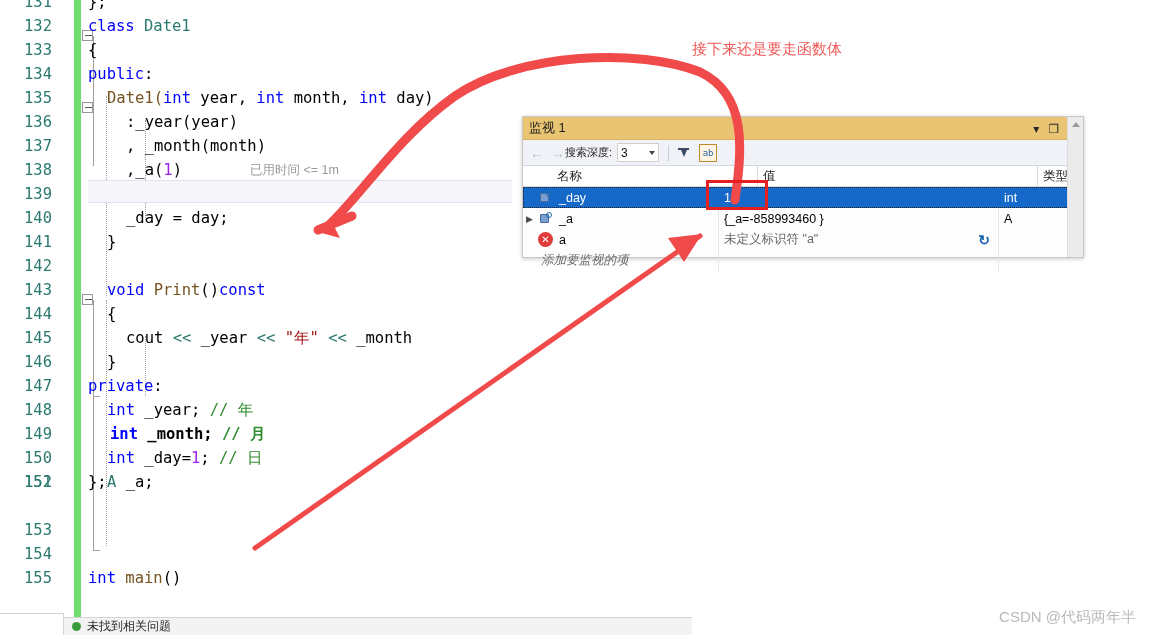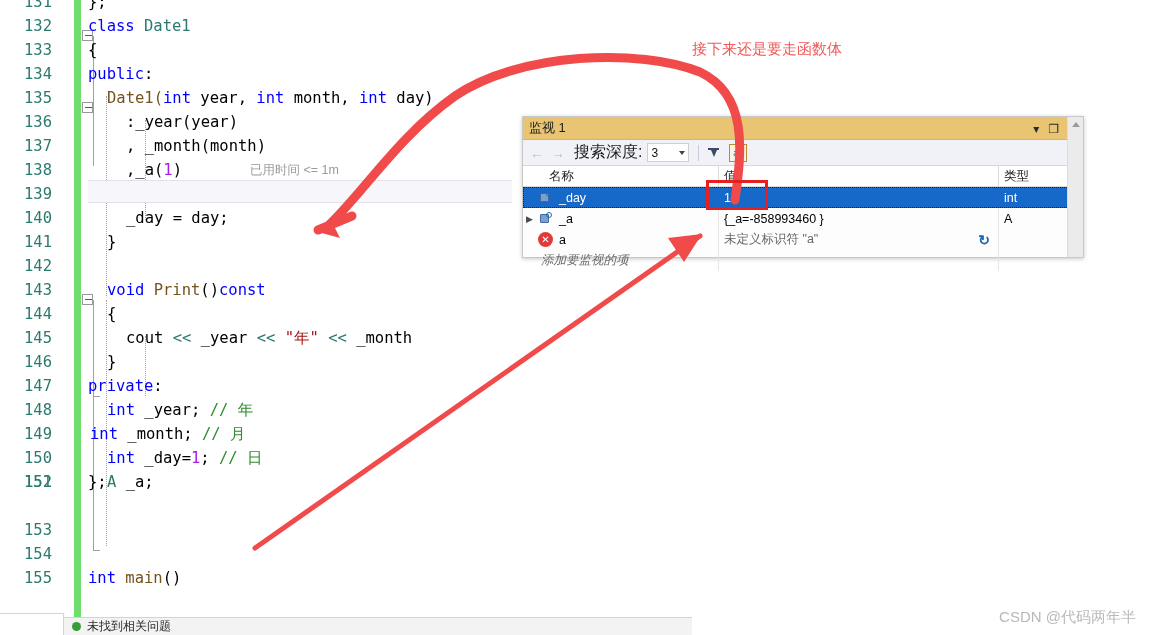--- a/index.html
+++ b/index.html
@@ -96,21 +96,21 @@
   }
   .mag::after {
     content:""; position:absolute; left:8px; top:8px; width:5px; height:1.6px;
     background:#3a3a3a; transform: rotate(45deg); transform-origin: left center;
   }
   .caret-dn {
     width:0;height:0;border-left:3.5px solid transparent;border-right:3.5px solid transparent;
     border-top:4px solid #444; margin-left:3px;
   }
   .nav-arrow { font-size: 14px; color: #b6bcc6; margin-left: 7px; }
-  .tb-label { font-size: 16px; color: #1d1d1d; margin-left: 9px; }
+  .tb-label { font-size: 11px; color: #1d1d1d; }
   .depth-sel {
     width: 42px; height: 19px; margin-left: 5px; background: #fff;
     border: 1px solid #cfcfcf; display: flex; align-items: center;
     justify-content: space-between; padding: 0 3px;
   }
   .depth-val { font-size: 12px; color: #111; }
   .tb-sep { width:1px; height:16px; background:#c6ccd6; margin-left:9px; }
   .tb-icon { margin-left: 8px; display: flex; align-items: center; }
   .icon-filter { position: relative; width: 14px; height: 14px; }
   .icon-filter::before {
@@ -123,21 +123,21 @@
   .icon-hex {
     width: 18px; height: 18px; border: 1px solid #c08a2e; background: #fdf4e2;
     display:flex; align-items:center; justify-content:center;
     font-size: 9px; color: #2a5fa8; font-family: "DejaVu Sans Mono", monospace;
   }
 
   .watch-head {
     display: flex; height: 21px; background: #ffffff;
     border-bottom: 1px solid #dadada; font-size: 12.5px; color: #1d1d1d;
   }
-  .col-name  { width: 196px; padding-left: 26px; line-height: 21px; border-right: 1px solid #dadada; }
+  .col-name  { width: 235px; padding-left: 34px; line-height: 21px; border-right: 1px solid #dadada; }
   .col-value { width: 280px; padding-left: 5px;  line-height: 21px; border-right: 1px solid #dadada; }
   .col-type  { flex: 1;      padding-left: 5px;  line-height: 21px; }
 
   .watch-rows { position: relative; }
   .wrow { display: flex; height: 21px; font-size: 12.5px; align-items: center; }
   .wrow .c-name  { width: 196px; height: 21px; display:flex; align-items:center; border-right: 1px solid #e6e6e6; }
   .wrow .c-value { width: 280px; height: 21px; display:flex; align-items:center; padding-left: 5px; border-right: 1px solid #e6e6e6; }
   .wrow .c-type  { flex: 1; height: 21px; display:flex; align-items:center; padding-left: 5px; }
   .wrow.selected { background: #1669c8; color: #fff; }
   .wrow.selected .c-name, .wrow.selected .c-value, .wrow.selected .c-type { border-right-color: #1669c8; }
@@ -240,21 +240,21 @@
         <div class="code-line" style="top: 182px;"><span class="lnum">139</span><span class="code-text" style="left: 107px;"><span class="pl">{</span></span></div>
         <div class="code-line" style="top: 206px;"><span class="lnum">140</span><span class="code-text" style="left: 126px;"><span class="pl">_day = day;</span></span></div>
         <div class="code-line" style="top: 230px;"><span class="lnum">141</span><span class="code-text" style="left: 107px;"><span class="pl">}</span></span></div>
         <div class="code-line" style="top: 254px;"><span class="lnum">142</span><span class="code-text" style="left: 88px;"></span></div>
         <div class="code-line" style="top: 278px;"><span class="lnum">143</span><span class="code-text" style="left: 107px;"><span class="k">void</span><span class="pl"> </span><span class="fn">Print</span><span class="pl">()</span><span class="k">const</span></span></div>
         <div class="code-line" style="top: 302px;"><span class="lnum">144</span><span class="code-text" style="left: 107px;"><span class="pl">{</span></span></div>
         <div class="code-line" style="top: 326px;"><span class="lnum">145</span><span class="code-text" style="left: 126px;"><span class="pl">cout </span><span class="ty">&lt;&lt;</span><span class="pl"> _year </span><span class="ty">&lt;&lt;</span><span class="pl"> </span><span class="st">"年"</span><span class="pl"> </span><span class="ty">&lt;&lt;</span><span class="pl"> _month</span></span></div>
         <div class="code-line" style="top: 350px;"><span class="lnum">146</span><span class="code-text" style="left: 107px;"><span class="pl">}</span></span></div>
         <div class="code-line" style="top: 374px;"><span class="lnum">147</span><span class="code-text" style="left: 88px;"><span class="k">private</span><span class="pl">:</span></span></div>
         <div class="code-line" style="top: 398px;"><span class="lnum">148</span><span class="code-text" style="left: 107px;"><span class="k">int</span><span class="pl"> _year; </span><span class="cm">// 年</span></span></div>
-        <div class="code-line" style="top: 422px; padding-left: 23px;"><span class="lnum">149</span><span class="code-text" style="left: 90px;"><span class="k">int</span><span class="pl"> _month; </span><span class="cm">// 月</span></span></div>
+        <div class="code-line" style="top: 422px; padding-left: 23px;"><span class="lnum">149</span><span class="code-text" style="left: 110px; font-weight: bold;"><span class="k">int</span><span class="pl"> _month; </span><span class="cm">// 月</span></span></div>
         <div class="code-line" style="top: 446px;"><span class="lnum">150</span><span class="code-text" style="left: 107px;"><span class="k">int</span><span class="pl"> _day=</span><span class="nu">1</span><span class="pl">; </span><span class="cm">// 日</span></span></div>
         <div class="code-line" style="top: 470px;"><span class="lnum">151</span><span class="code-text" style="left: 107px;"><span class="ty">A</span><span class="pl"> _a;</span></span></div>
         <div class="code-line" style="top: 470px;"><span class="lnum">152</span><span class="code-text" style="left: 88px;"><span class="pl">};</span></span></div>
         <div class="code-line" style="top: 518px;"><span class="lnum">153</span><span class="code-text" style="left: 88px;"></span></div>
         <div class="code-line" style="top: 542px;"><span class="lnum">154</span><span class="code-text" style="left: 88px;"></span></div>
         <div class="code-line" style="top: 566px;"><span class="lnum">155</span><span class="code-text" style="left: 88px;"><span class="k">int</span><span class="pl"> </span><span class="fn">main</span><span class="pl">()</span></span></div>
       </div>
 
     <div class="lens-row" style="top:180px;"></div>
   <div class="lens-text" style="top: 159px; left: 250px;">已用时间 &lt;= 1m</div>

